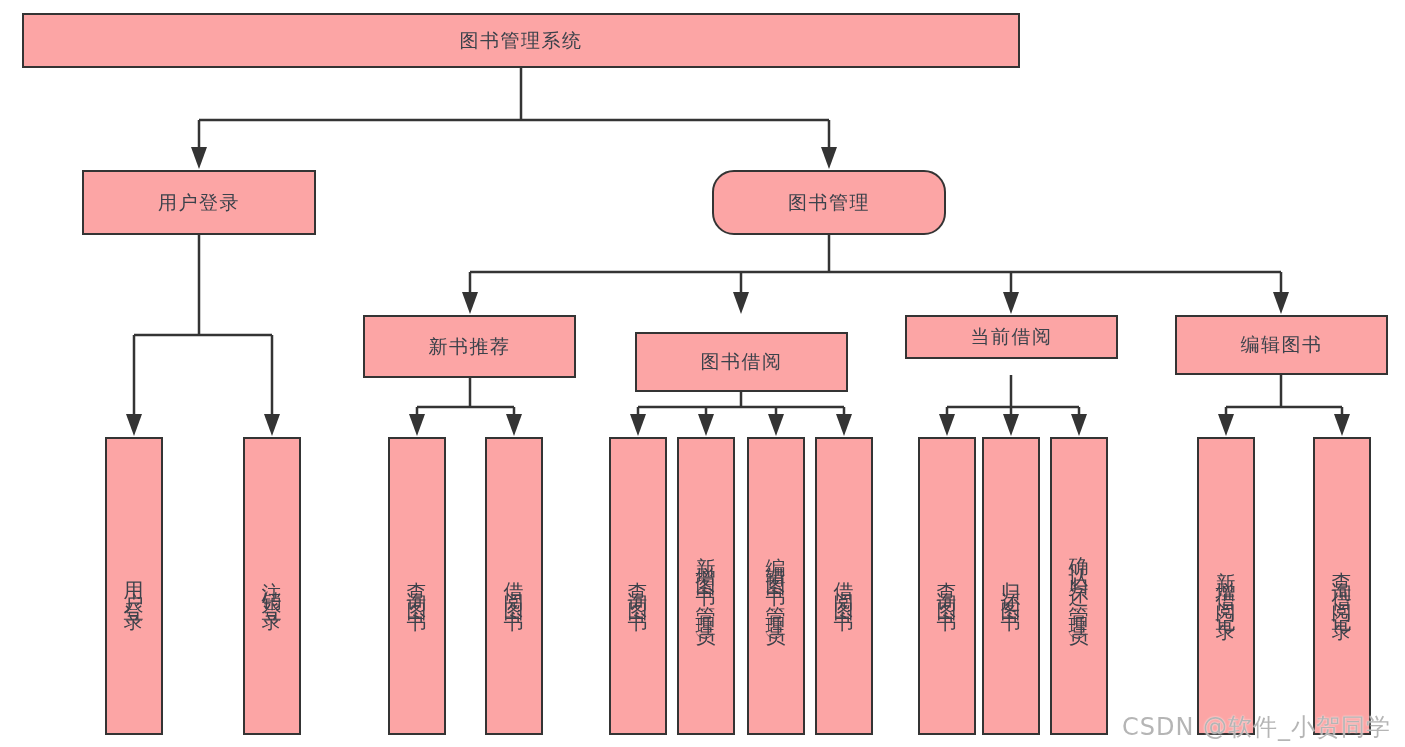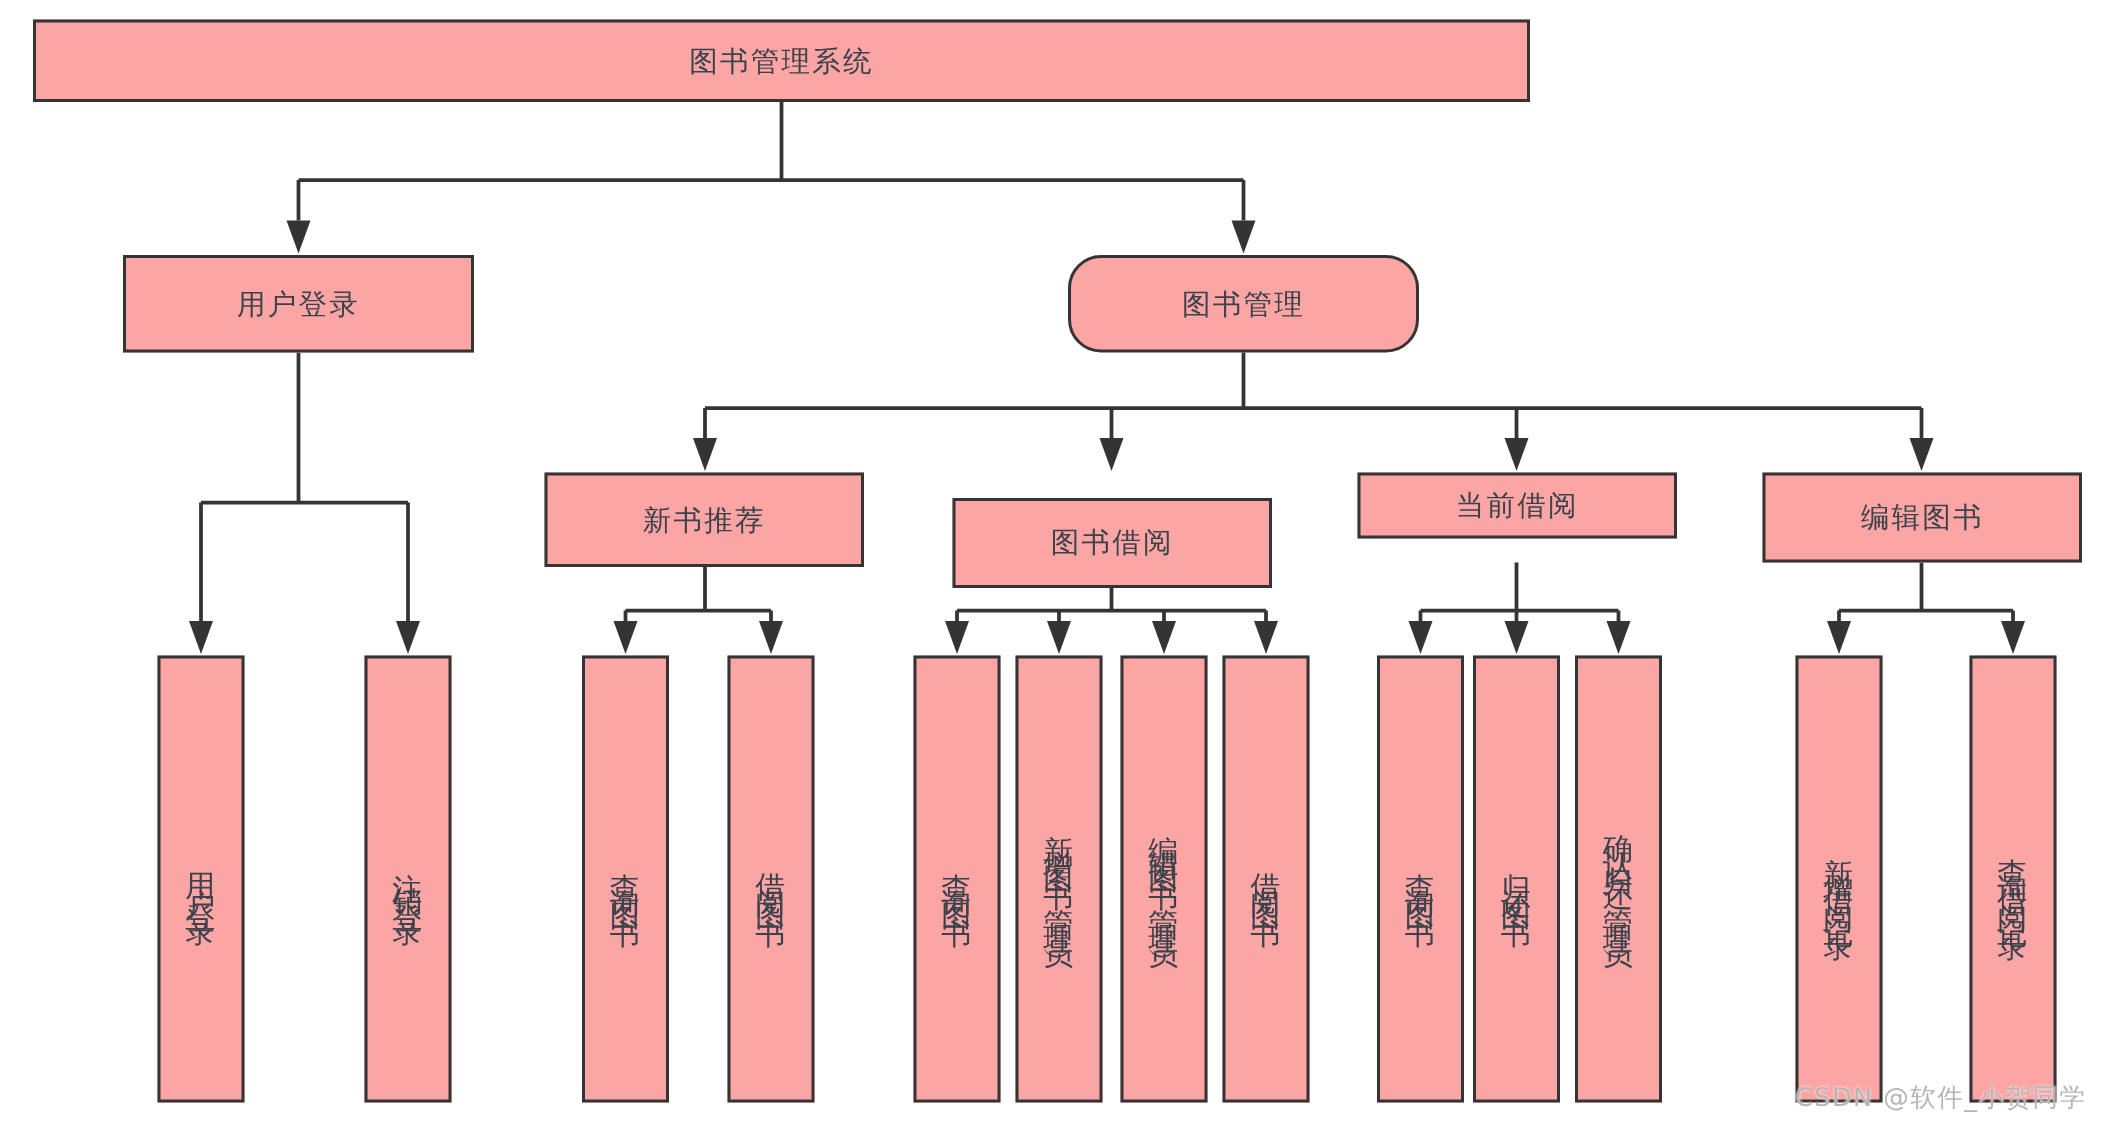--- a/index.html
+++ b/index.html
@@ -13,21 +13,21 @@
     border:2.5px solid #343434;display:flex;align-items:center;justify-content:center;
     color:#3c424b;z-index:2;
   }
   .node.h{font-size:19px;letter-spacing:1.5px;white-space:nowrap;}
   .node.v span{
     writing-mode:vertical-rl;text-orientation:mixed;
     font-size:20px;letter-spacing:10px;line-height:1;white-space:nowrap;
   }
   .watermark{
     position:absolute;right:14px;bottom:4px;z-index:5;
-    font-size:17px;color:#b5b5b5;letter-spacing:1px;white-space:nowrap;
+    font-size:24px;color:#b5b5b5;letter-spacing:1px;white-space:nowrap;
     text-shadow:0 0 2px #ffffff;
   }
 </style>
 </head>
 <body>
 
 <div class="canvas">
 
   <svg class="wires" width="1405" height="747" viewBox="0 0 1405 747">
     <g stroke="#343434" stroke-width="2.5" fill="#343434">

